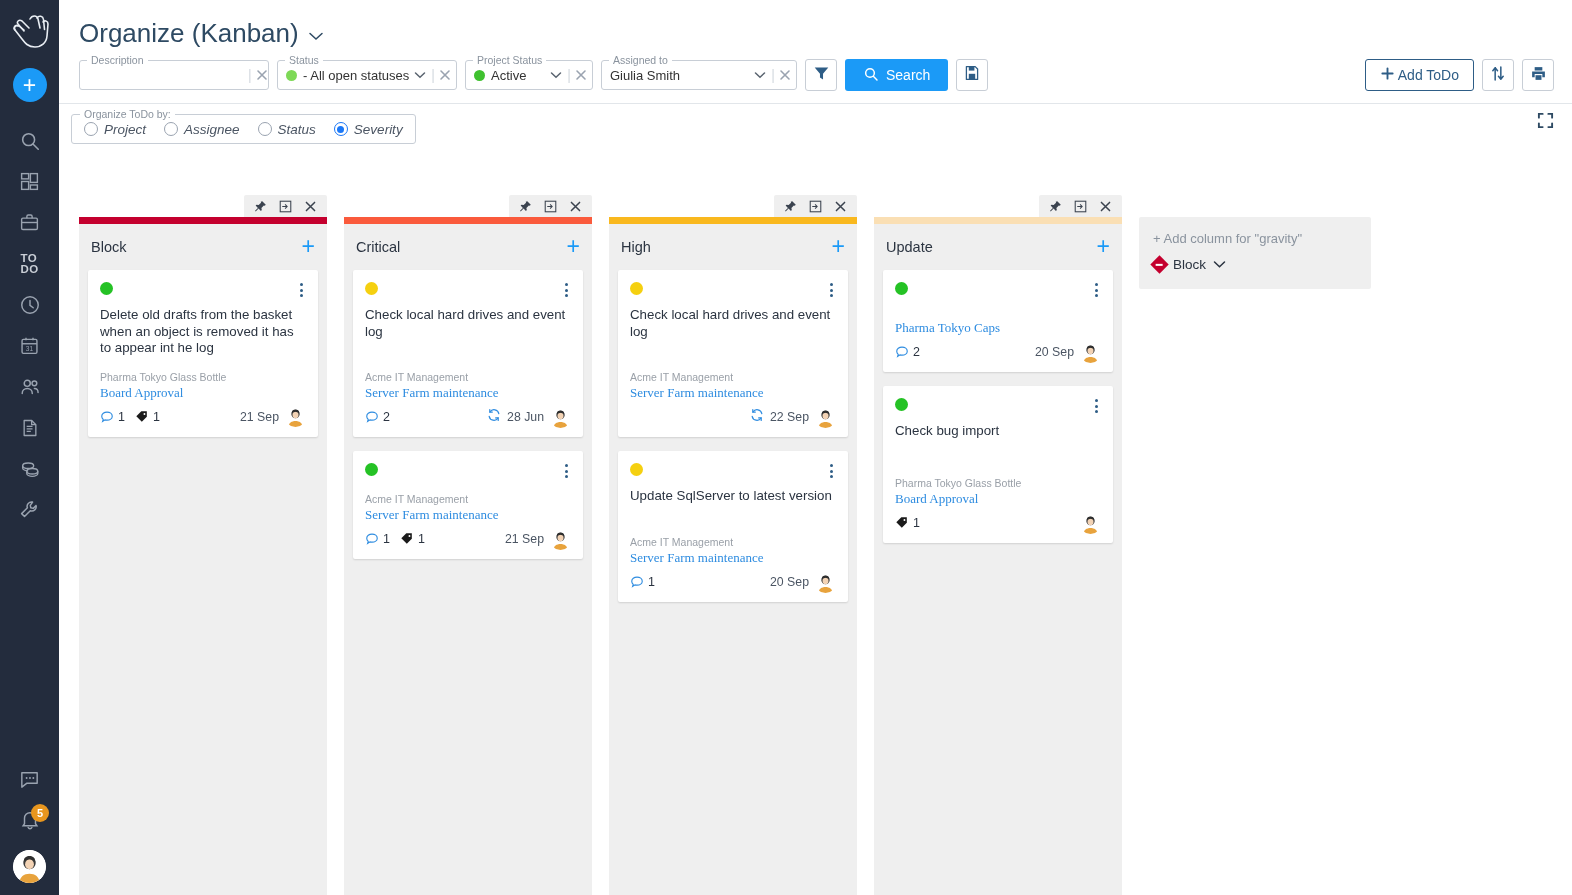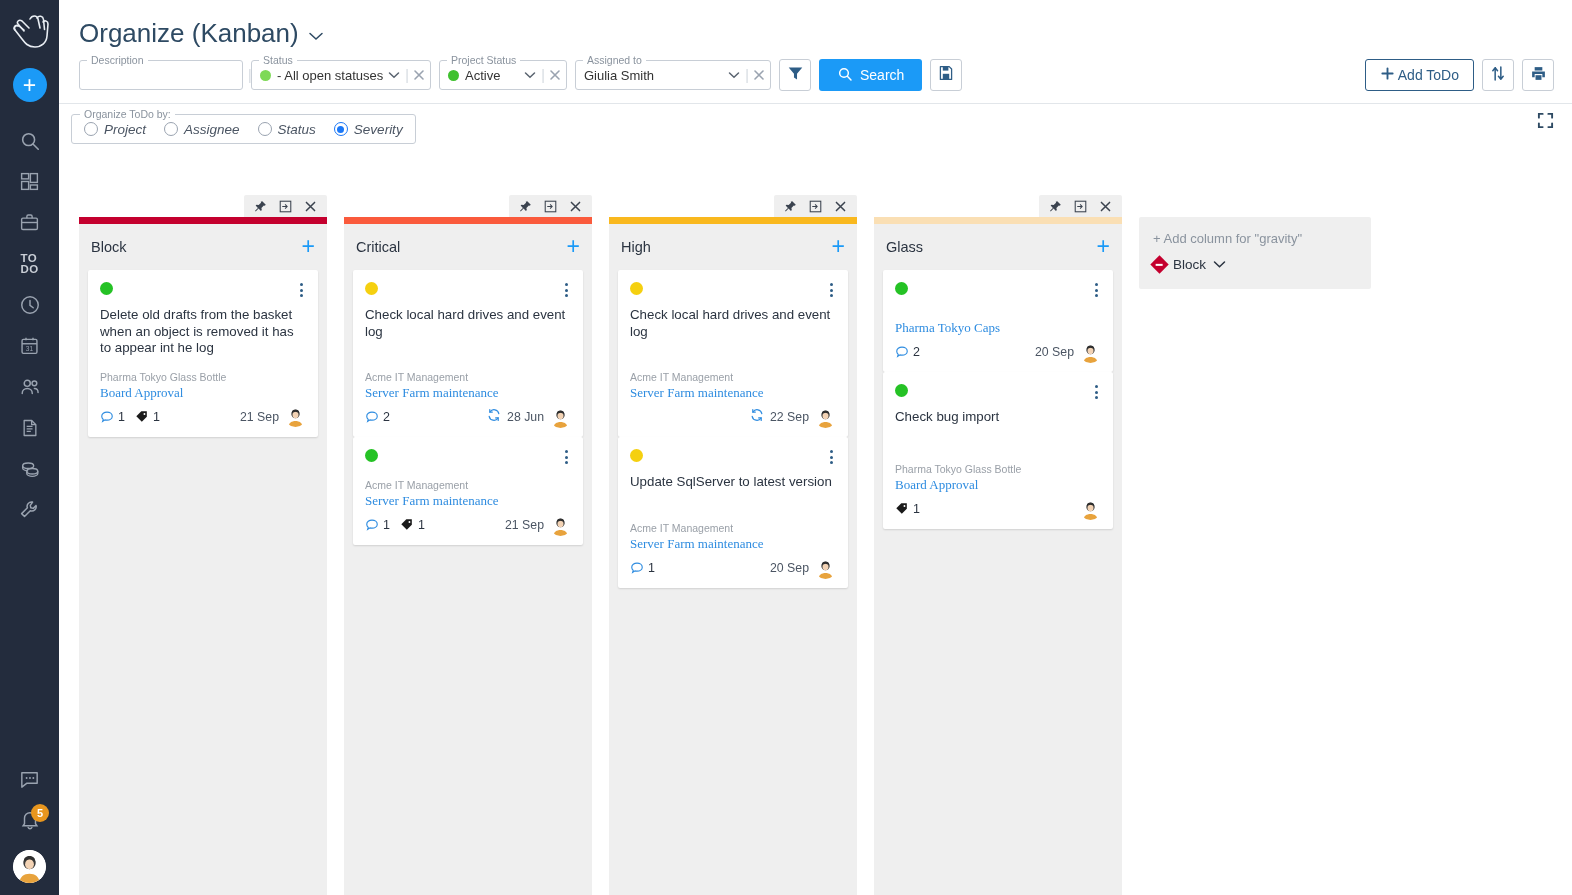--- a/index.html
+++ b/index.html
@@ -73,21 +73,21 @@
     position:absolute; top: -7px; left: 7px;
     background:#fff; padding: 0 4px;
     font-size: 10.5px; color: #8a939e;
     white-space: nowrap;
   }
   .field input {
     border: none; outline: none; font-size: 13px; color:#333;
     font-family: "Liberation Sans", sans-serif; background: transparent;
     height: 26px;
   }
-  .fld-desc { width: 164px; }
+  .fld-desc { width: 190px; }
   .fld-desc input { width: 160px; }
   .fld-status { width: 180px; }
   .fld-pstatus { width: 128px; }
   .fld-assigned { width: 196px; }
   .sel-text { font-size: 13px; color:#333; white-space:nowrap; overflow:hidden; }
   .dot { width: 11px; height: 11px; border-radius: 50%; flex: 0 0 11px; margin-right: 6px; }
   .caret-dn { color:#5a6470; font-size: 11px; margin-left: auto; padding: 0 5px; cursor:pointer; }
   .sep-x { color:#aeb6c0; font-size: 14px; display:flex; align-items:center; cursor:pointer; }
   .sep-x .bar { color:#d5dae0; margin-right: 3px; }
 
@@ -153,21 +153,21 @@
     background:#efefef; min-height: 672px; padding: 0 9px 8px 9px;
   }
   .col-head {
     display:flex; align-items:center; justify-content:space-between;
     padding: 11px 3px 12px 3px;
   }
   .col-title { font-size: 14.5px; color:#2b3441; }
   .col-plus { color:#1b9af7; font-size: 23px; line-height: 1; cursor:pointer; font-weight: 300; }
 
   .card {
-    background:#fff; border-radius: 2px; 
+    background:#fff; border-radius: 2px; margin-bottom: 14px;
     padding: 12px 12px 9px 12px;
     box-shadow: 0 1px 2px rgba(0,0,0,.13);
     position:relative; cursor:pointer;
   }
   .card-top { display:flex; align-items:flex-start; justify-content:space-between; }
   .card-dot { width: 13px; height: 13px; border-radius:50%; }
   .kebab { display:flex; flex-direction:column; gap:2.5px; cursor:pointer; padding: 1px 3px; }
   .kebab i { width: 3px; height: 3px; border-radius:50%; background:#2e5d86; display:block; }
   .card-title {
     font-size: 13.3px; color:#2b3441; line-height: 16.5px;
@@ -819,21 +819,21 @@
           </span>
           <span class="ico">
             <svg width="13" height="13" viewBox="0 0 16 16" stroke="#3b434f" stroke-width="1.9" stroke-linecap="round">
                 <path d="M3 3l10 10M13 3L3 13"></path>
               </svg>
           </span>
         </div>
         <div class="col-top-bar" style="background:#FADFB4"></div>
         <div class="col-body">
           <div class="col-head">
-            <span class="col-title">Glass</span>
+            <span class="col-title">Update</span>
             <span class="col-plus">+</span>
           </div>
 
           <div class="card">
             <div class="card-top">
               <span class="card-dot" style="background:#25c225"></span>
               <span class="kebab">
                   <i></i>
                   <i></i>
                   <i></i>

